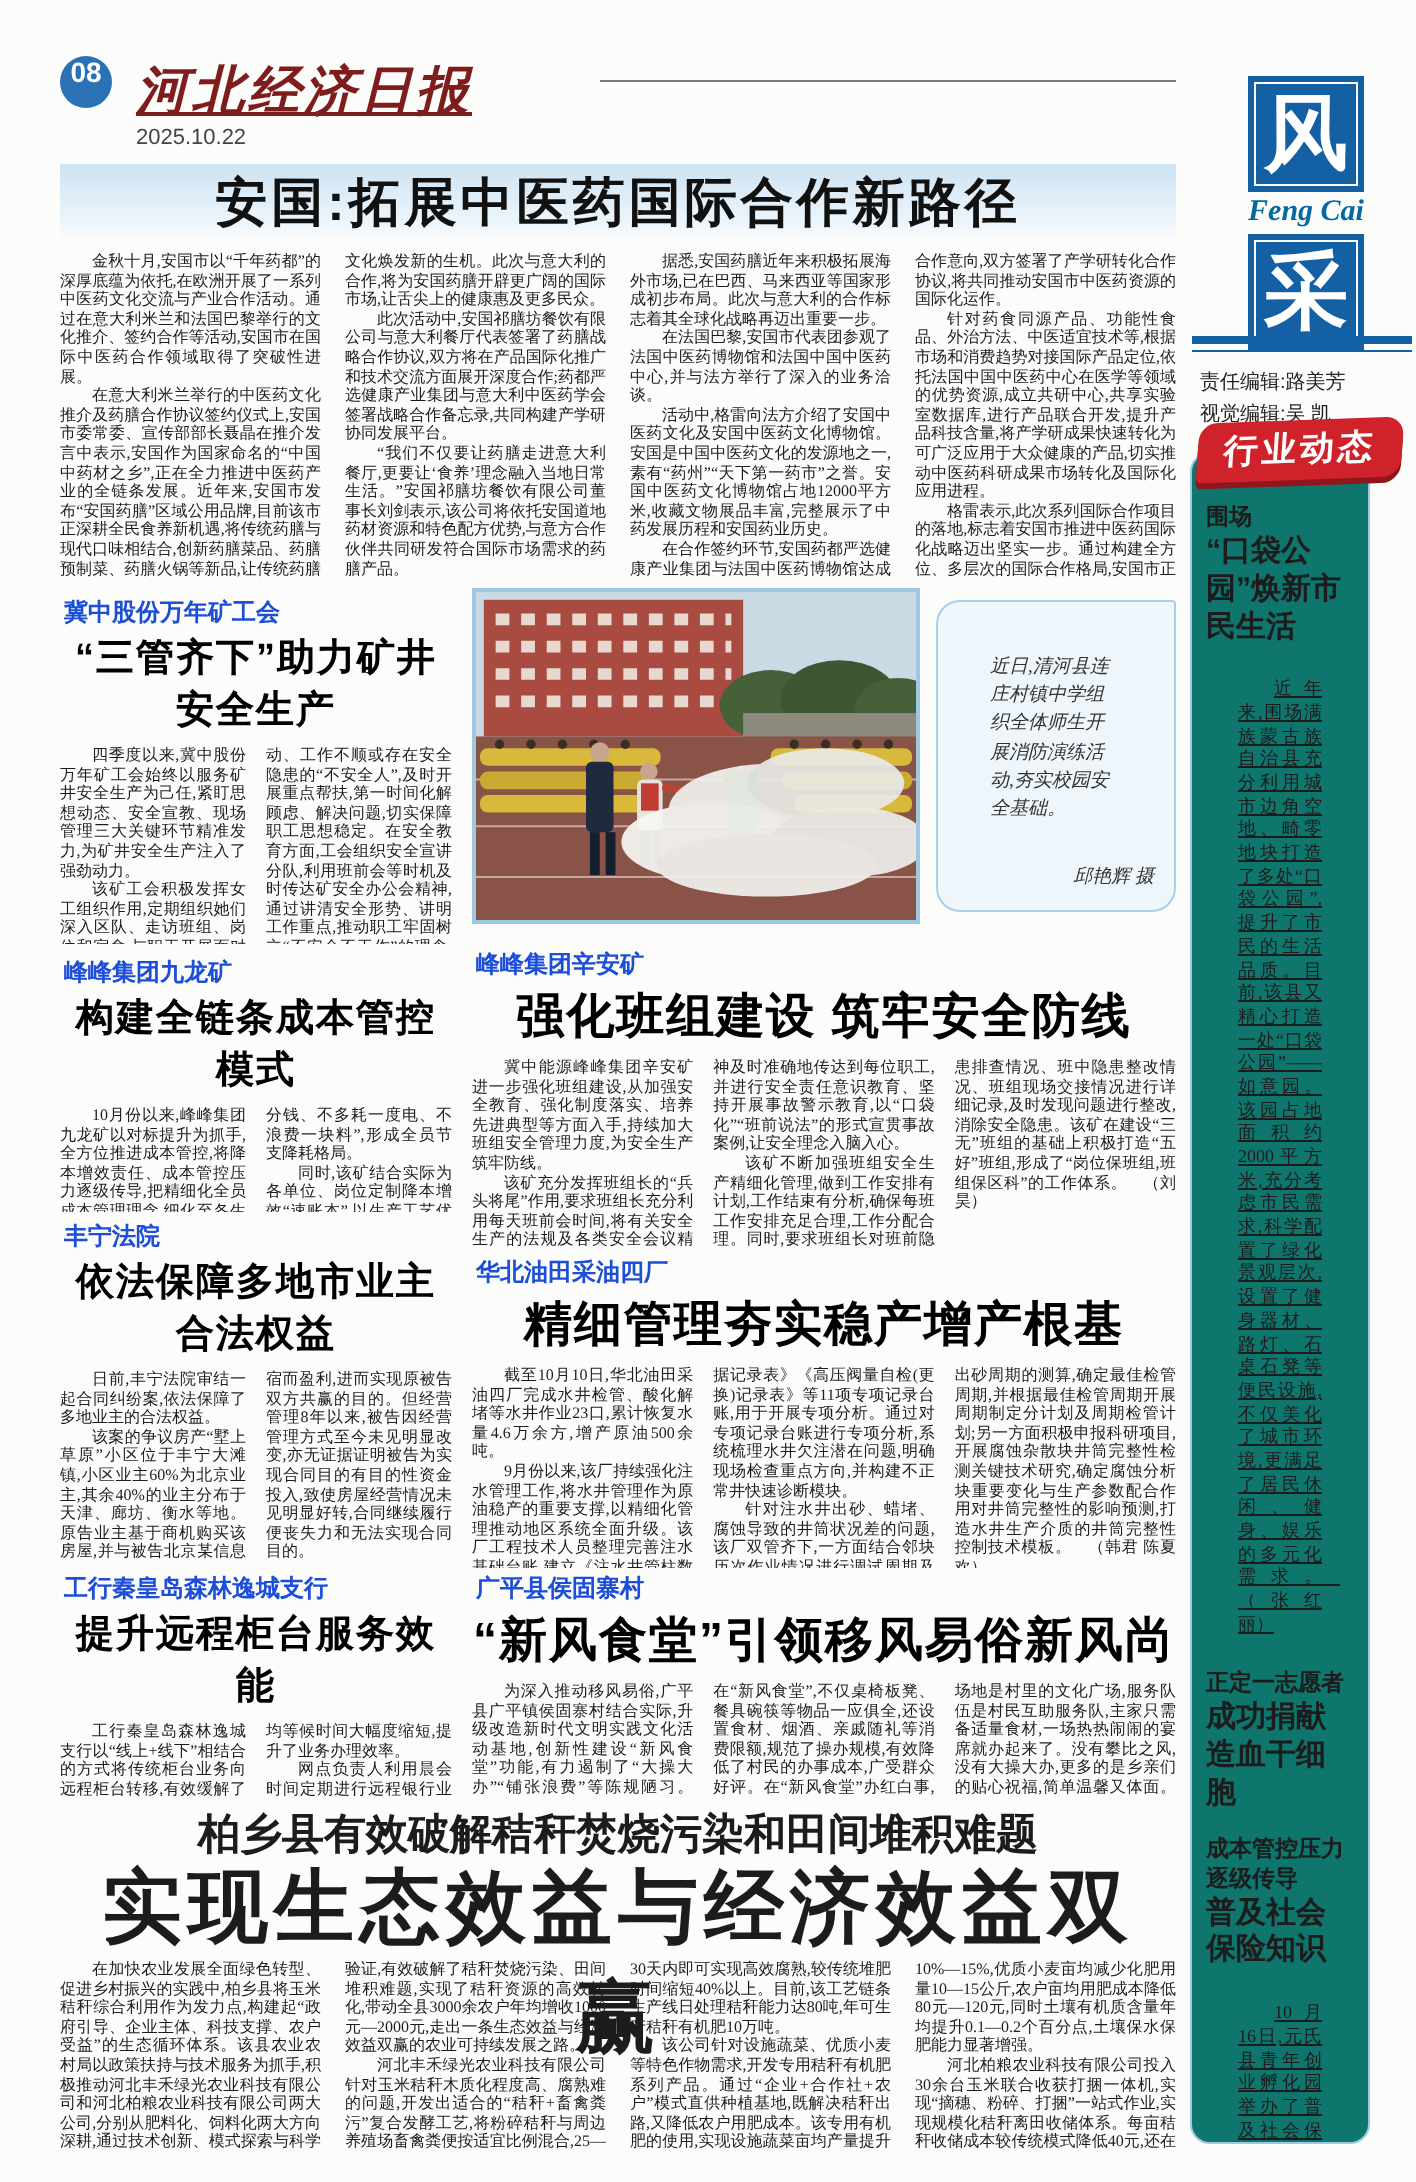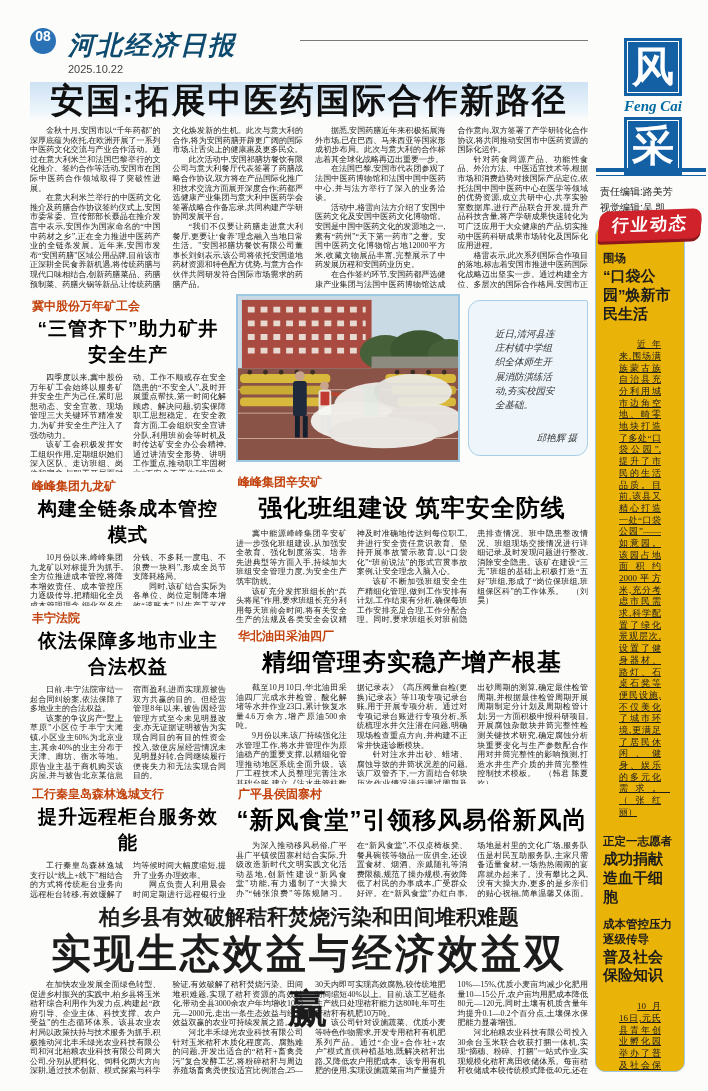--- a/index.html
+++ b/index.html
@@ -3,34 +3,34 @@
 <meta charset="utf-8">
 <style>
   html,body{margin:0;padding:0;background:#e8e8e4;}
   .page{position:relative;width:708px;height:1091px;background:#fcfcfa;overflow:hidden;
         font-family:"Liberation Serif","DejaVu Serif",serif;color:#1c1c1c;}
   .hd{font-family:"Liberation Sans","DejaVu Sans",sans-serif;font-weight:bold;color:#111;}
   
   .masthead{position:absolute;left:30px;top:28px;}
   .pgnum{display:inline-block;width:26px;height:26px;border-radius:50%;background:#2a72b5;color:#fff;
          text-align:center;line-height:26px;font:bold 14px "Liberation Sans",sans-serif;vertical-align:top;}
-  .pname{display:inline-block;margin-left:8px;font:bold italic 26px "Liberation Serif",serif;color:#0c4a6e;letter-spacing:2px;}
+  .pname{display:inline-block;margin-left:8px;font:bold italic 26px "Liberation Serif",serif;color:#7f1d1d;letter-spacing:2px;text-decoration:underline;}
   .pdate{margin-left:38px;font:11px "Liberation Sans",sans-serif;color:#444;}
   .toprule{position:absolute;left:300px;top:40px;width:288px;height:1px;background:#7a7a7a;}
   
   .lead-band{position:absolute;left:30px;top:82px;width:558px;height:38px;
              background:linear-gradient(180deg,#cde2f3 0%,#eef6fc 80%,#fcfcfa 100%);
              display:flex;align-items:center;justify-content:center;}
-  .lead-band .t{font-size:34px;letter-spacing:2px;}
+  .lead-band .t{font-size:26px;letter-spacing:2px;}
   .body-txt{font-size:8px;line-height:1.2;text-align:justify;overflow:hidden;column-fill:auto;}
   .body-txt p{margin:0;text-indent:2em;}
   .lead-body{position:absolute;left:30px;top:126px;width:558px;height:166px;column-count:4;column-gap:12px;}
   
   .art{position:absolute;overflow:hidden;}
-  .kick{font:bold 12px "Liberation Sans",sans-serif;color:#c2410c;margin:0 0 1px 2px;}
+  .kick{font:bold 12px "Liberation Sans",sans-serif;color:#1d4ed8;margin:0 0 1px 2px;}
   .h2{font:bold 19px "Liberation Sans",sans-serif;color:#000;text-align:center;margin:0 0 5px;letter-spacing:1px;}
   .h2.mid{font-size:24px;}
   .cols2{column-count:2;column-gap:10px;}
   .cols3{column-count:3;column-gap:10px;}
   
   .photo-wrap{position:absolute;left:236px;top:294px;width:352px;height:168px;}
   .photo{position:absolute;left:0;top:0;width:224px;height:168px;border:2px solid #9ec7e2;box-sizing:border-box;}
   .cap-box{position:absolute;left:232px;top:6px;width:120px;height:156px;background:#eef6fc;
            border:1px solid #a9cee9;border-radius:12px 2px 12px 12px;box-sizing:border-box;
            display:flex;flex-direction:column;justify-content:center;padding:8px 10px;}
@@ -44,21 +44,21 @@
   .bot-body{position:absolute;left:30px;top:980px;width:558px;height:104px;column-count:4;column-gap:12px;}
   
   .fc-logo{position:absolute;left:622px;top:38px;width:62px;text-align:center;}
   .fc-box{width:58px;height:58px;background:#1460a5;color:#fff;margin:0 auto;
           font:bold 42px "Liberation Sans",sans-serif;line-height:58px;box-shadow:inset 0 0 0 3px #1460a5,inset 0 0 0 4px #ffffff;}
   .fc-script{font:bold italic 15px "Liberation Serif",serif;color:#0369a1;margin:2px 0;}
   .side-rule1{position:absolute;left:596px;top:168px;width:110px;height:4px;background:#1460a5;}
   .side-rule2{position:absolute;left:596px;top:175px;width:110px;height:1px;background:#1460a5;}
   .editors{position:absolute;left:600px;top:184px;width:106px;font:10px "Liberation Sans",sans-serif;color:#222;line-height:1.6;}
   .ind-box{position:absolute;left:595px;top:226px;width:90px;height:846px;border:1px solid #9ec7e2;
-           border-radius:10px;box-sizing:border-box;padding:24px 7px 6px;overflow:hidden;background:#eab308;}
+           border-radius:10px;box-sizing:border-box;padding:24px 7px 6px;overflow:hidden;background:#0f766e;}
   .ind-badge{position:absolute;left:599px;top:210px;background:#d0222a;color:#fff;
              font:bold 17px "Liberation Sans",sans-serif;padding:3px 13px 4px;border-radius:9px 9px 9px 3px;
              transform:skewX(-6deg) rotate(-2deg);box-shadow:0 3px 0 #8f161c;letter-spacing:2px;z-index:3;}
   .side-art{margin-bottom:10px;}
   .side-kick{font:bold 11.5px "Liberation Sans",sans-serif;margin:0 0 1px;}
   .side-h{font:bold 15px "Liberation Sans",sans-serif;margin:0 0 3px;line-height:1.25;}
   .side-body{font-size:9px;line-height:1.3;text-align:justify;}
   .side-body p{margin:16px;text-indent:2em;text-decoration:underline;}
 </style>
 </head>

